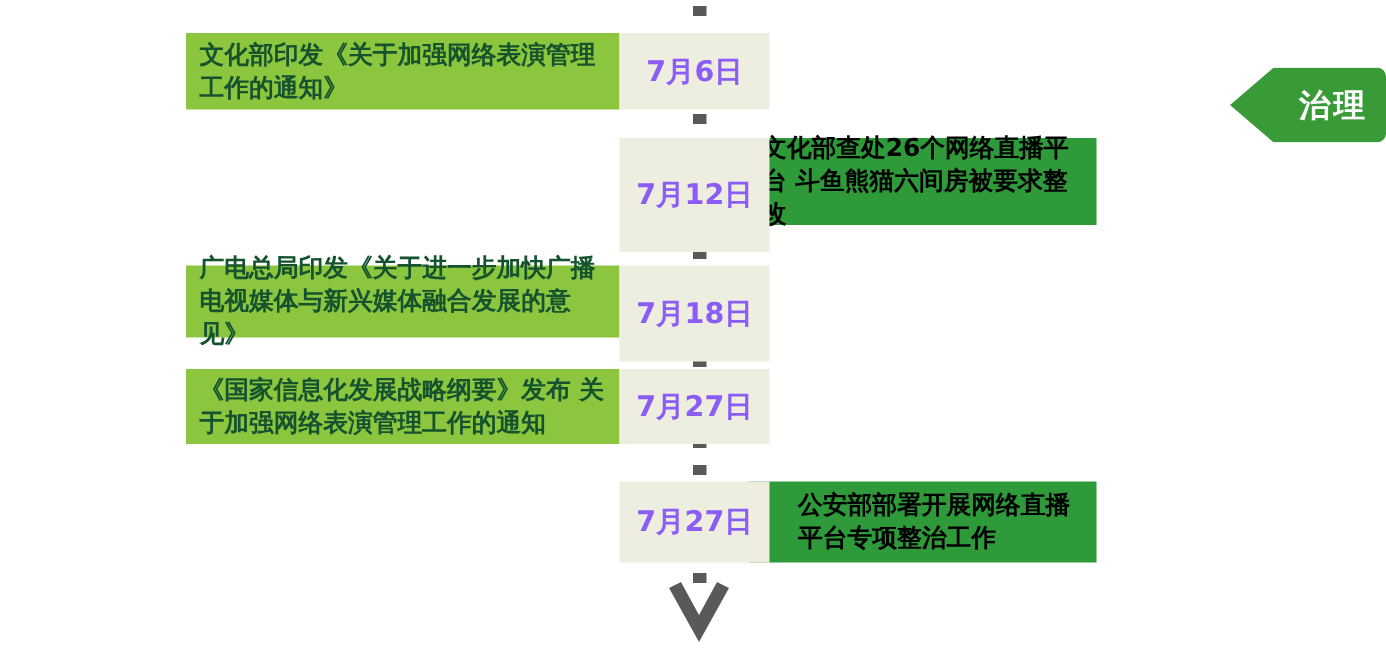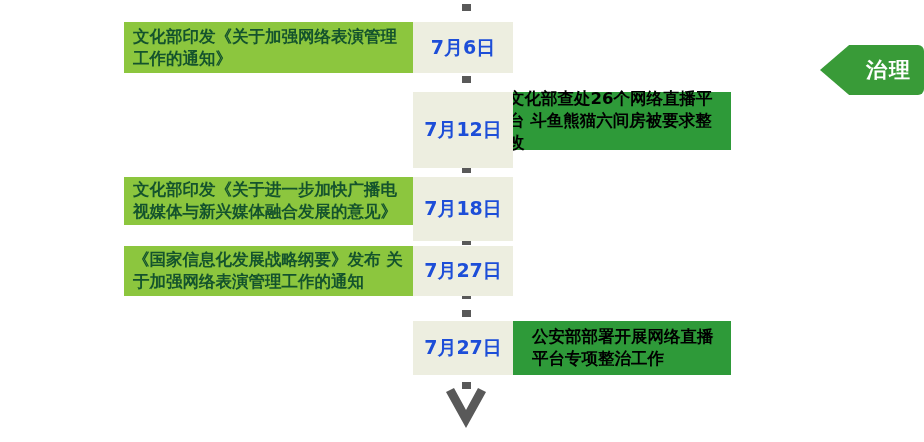--- a/index.html
+++ b/index.html
@@ -91,21 +91,21 @@
   }
 
   .date-box {
     position: absolute;
     left: 413px;
     width: 100px;
     background: #EDEEE0;
     display: flex;
     align-items: center;
     justify-content: center;
-    color: #1d4ed8;
+    color: #8b5cf6;
     font-size: 19px;
     font-weight: bold;
     box-sizing: border-box;
     z-index: 4;
   }
 
   .content-box {
     position: absolute;
     box-sizing: border-box;
     display: flex;
@@ -162,21 +162,21 @@
     <div class="date-box" style="top:92px; height:76px;">
       <span>7月12日</span>
     </div>
     <div class="content-box content-right" style="top:92px; height:58px;">
       <span>文化部查处26个网络直播平台 斗鱼熊猫六间房被要求整改</span>
     </div>
   </div>
 
   <div class="row">
     <div class="content-box content-left" style="top:177px; height:48px;">
-      <span>文化部印发《关于进一步加快广播电视媒体与新兴媒体融合发展的意见》</span>
+      <span>广电总局印发《关于进一步加快广播电视媒体与新兴媒体融合发展的意见》</span>
     </div>
     <div class="date-box" style="top:177px; height:64px;">
       <span>7月18日</span>
     </div>
   </div>
 
   <div class="row">
     <div class="content-box content-left" style="top:246px; height:50px;">
       <span>《国家信息化发展战略纲要》发布 关于加强网络表演管理工作的通知</span>
     </div>

